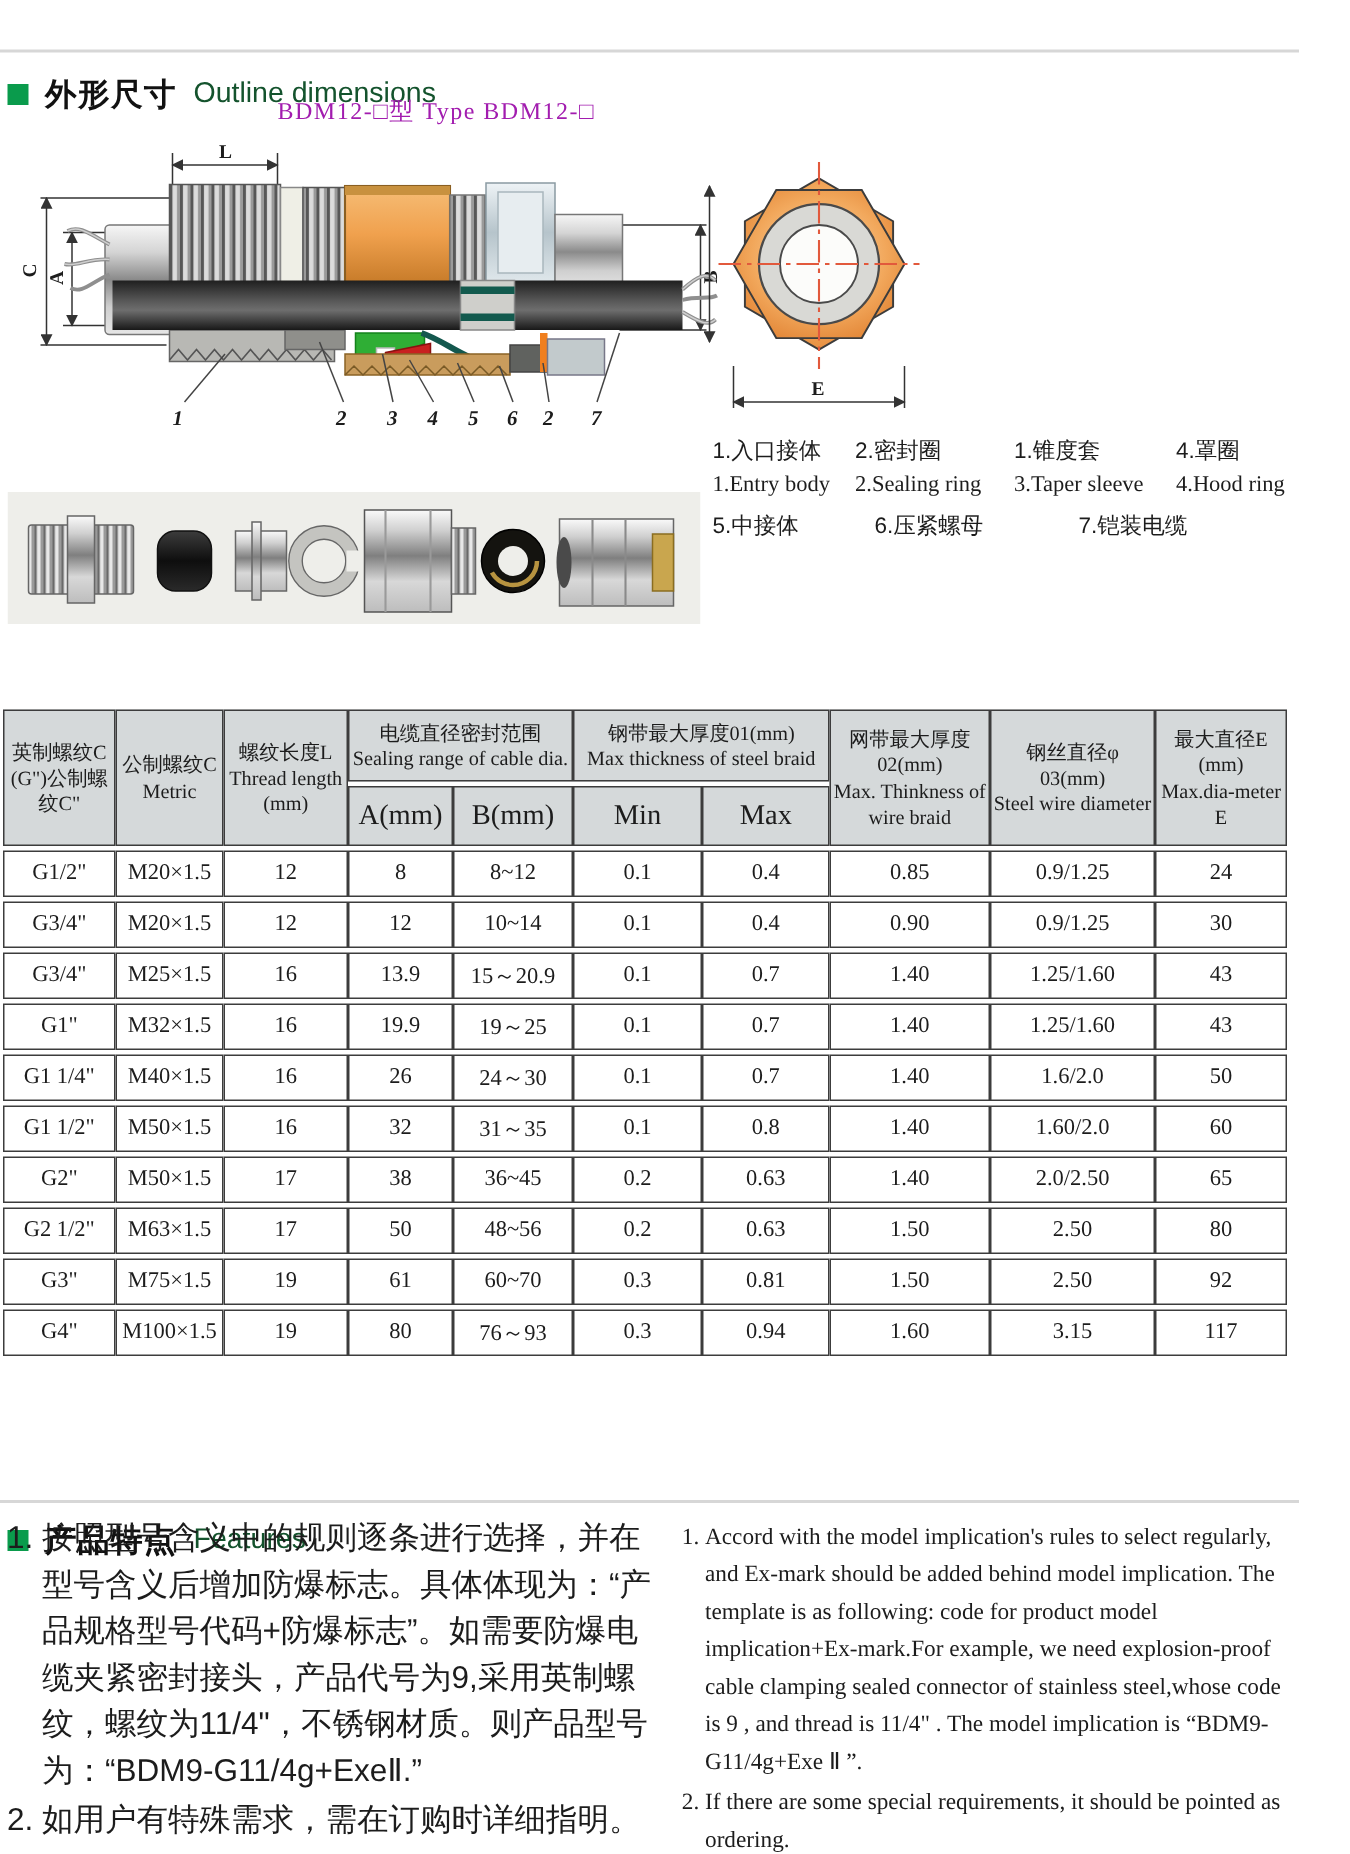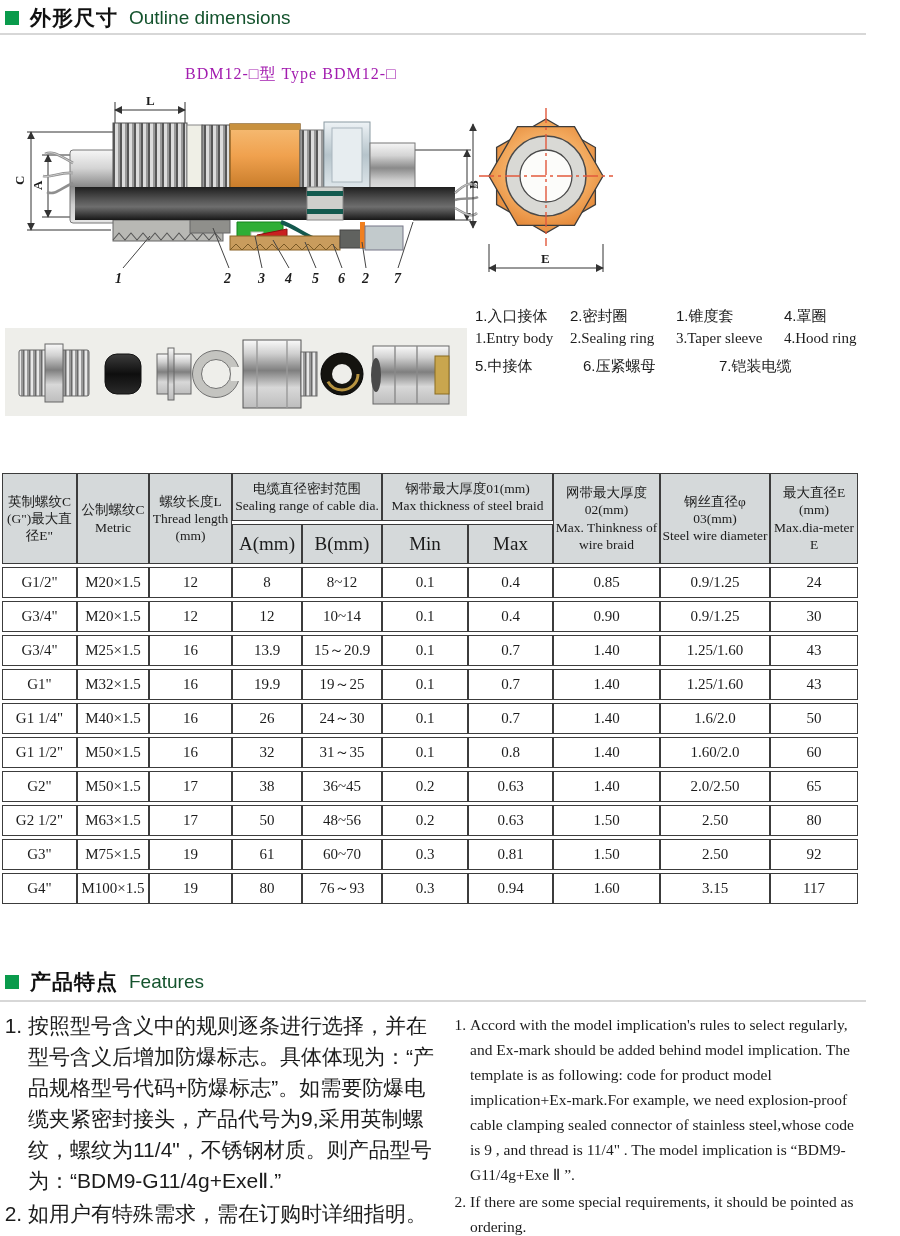--- a/index.html
+++ b/index.html
@@ -1,41 +1,41 @@
 <!DOCTYPE html>
 <html><head>
 <meta charset="utf-8">
 <style>
   html,body { margin:0; padding:0; background:#ffffff; }
   .page { position:relative; width:900px; height:1236px; background:#fff;
           font-family:"Liberation Sans", sans-serif; color:#1c1c1c; overflow:hidden; }
 
   
-  .section-header { position:absolute; left:5px; display:flex; align-items:center; gap:11px; }
+  .section-header { position:absolute; left:5px; display:flex; align-items:center; gap:11px;margin-top:45px; }
   .bullet { width:14px; height:14px; background:#0a9b4c; flex:0 0 auto; }
   .title-zh { font-size:21px; font-weight:bold; letter-spacing:1px; color:#111; }
   .title-en { font-size:19px; color:#14532d; }
   .rule { position:absolute; left:0; width:866px; height:2px; background:#d7d7d7; }
 
   .model-label { position:absolute; left:185px; top:64px;
                  font-family:"Liberation Serif", serif; font-size:16px; color:#a21caf; letter-spacing:1px; }
 
   .xsec  { position:absolute; left:15px;  top:88px;  width:465px; height:205px; }
   .hexv  { position:absolute; left:465px; top:96px;  width:220px; height:200px; }
   .photo { position:absolute; left:5px;   top:328px; width:462px; height:88px; }
 
   .dimt { font-family:"Liberation Serif", serif; font-weight:bold; font-size:13px; fill:#1c1c1c; }
   .cno  { font-family:"Liberation Serif", serif; font-weight:bold; font-style:italic; font-size:14px; fill:#1c1c1c; }
 
   
   .parts { position:absolute; left:475px; top:289px; width:425px; font-size:15px; }
   .parts-row { display:grid; line-height:23px; white-space:nowrap; }
   .row4 { grid-template-columns:95px 106px 108px auto; }
   .row3 { grid-template-columns:108px 136px auto; }
-  .pzh { font-family:"Liberation Sans", sans-serif;margin-top:15px; }
+  .pzh { font-family:"Liberation Sans", sans-serif; }
   .pen { font-family:"Liberation Serif", serif; }
 
   
   .table-wrap { position:absolute; left:2px; top:470px; }
   table { border-collapse:separate; border-spacing:0 3px; table-layout:fixed; width:856px;
           font-family:"Liberation Serif", serif; }
   th, td { border:1px solid #3c3c3c; text-align:center; vertical-align:middle; overflow:hidden; }
   th { background:#d5d9da; font-weight:normal; font-size:13.5px; line-height:1.28;
        white-space:pre-line; padding:2px 1px; }
   tr.h1 th { height:42px; }
@@ -310,21 +310,21 @@
           <col style="width:80px">
           <col style="width:86px">
         <col style="width:85px">
           <col style="width:107px">
           <col style="width:110px">
         <col style="width:88px">
       </colgroup>
       <thead>
         <tr class="h1">
           <th rowspan="2">英制螺纹C
-(G")最大直径E"</th>
+(G")公制螺纹C"</th>
           <th rowspan="2">公制螺纹C
 Metric</th>
           <th rowspan="2">螺纹长度L
 Thread length
 (mm)</th>
           <th colspan="2">电缆直径密封范围
 Sealing range of cable dia.</th>
           <th colspan="2">钢带最大厚度01(mm)
 Max  thickness  of steel braid</th>
           <th rowspan="2">网带最大厚度

